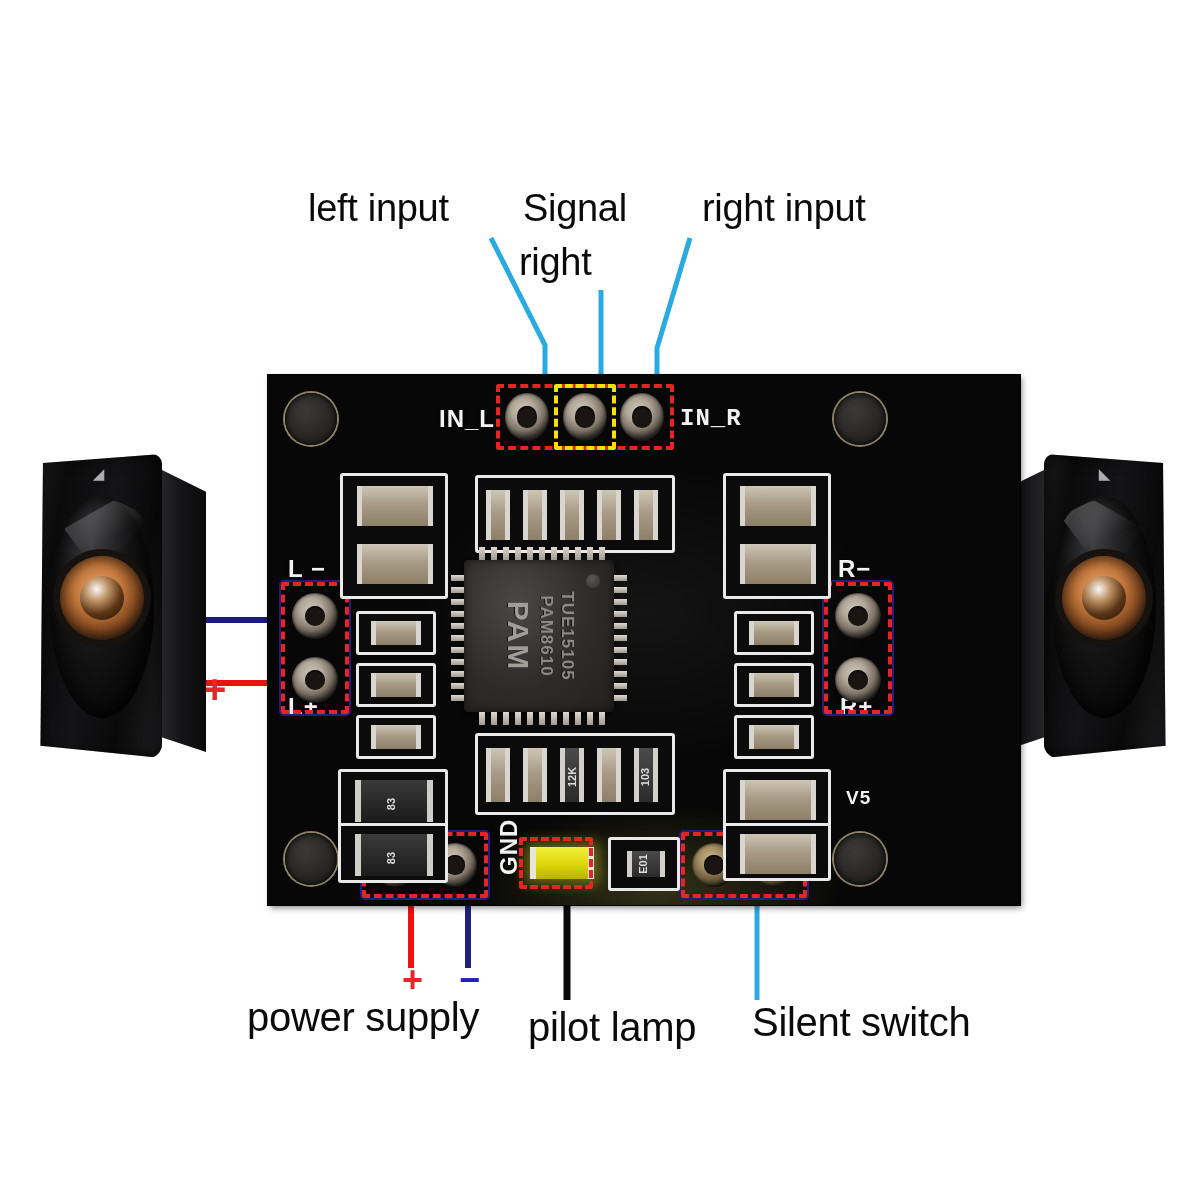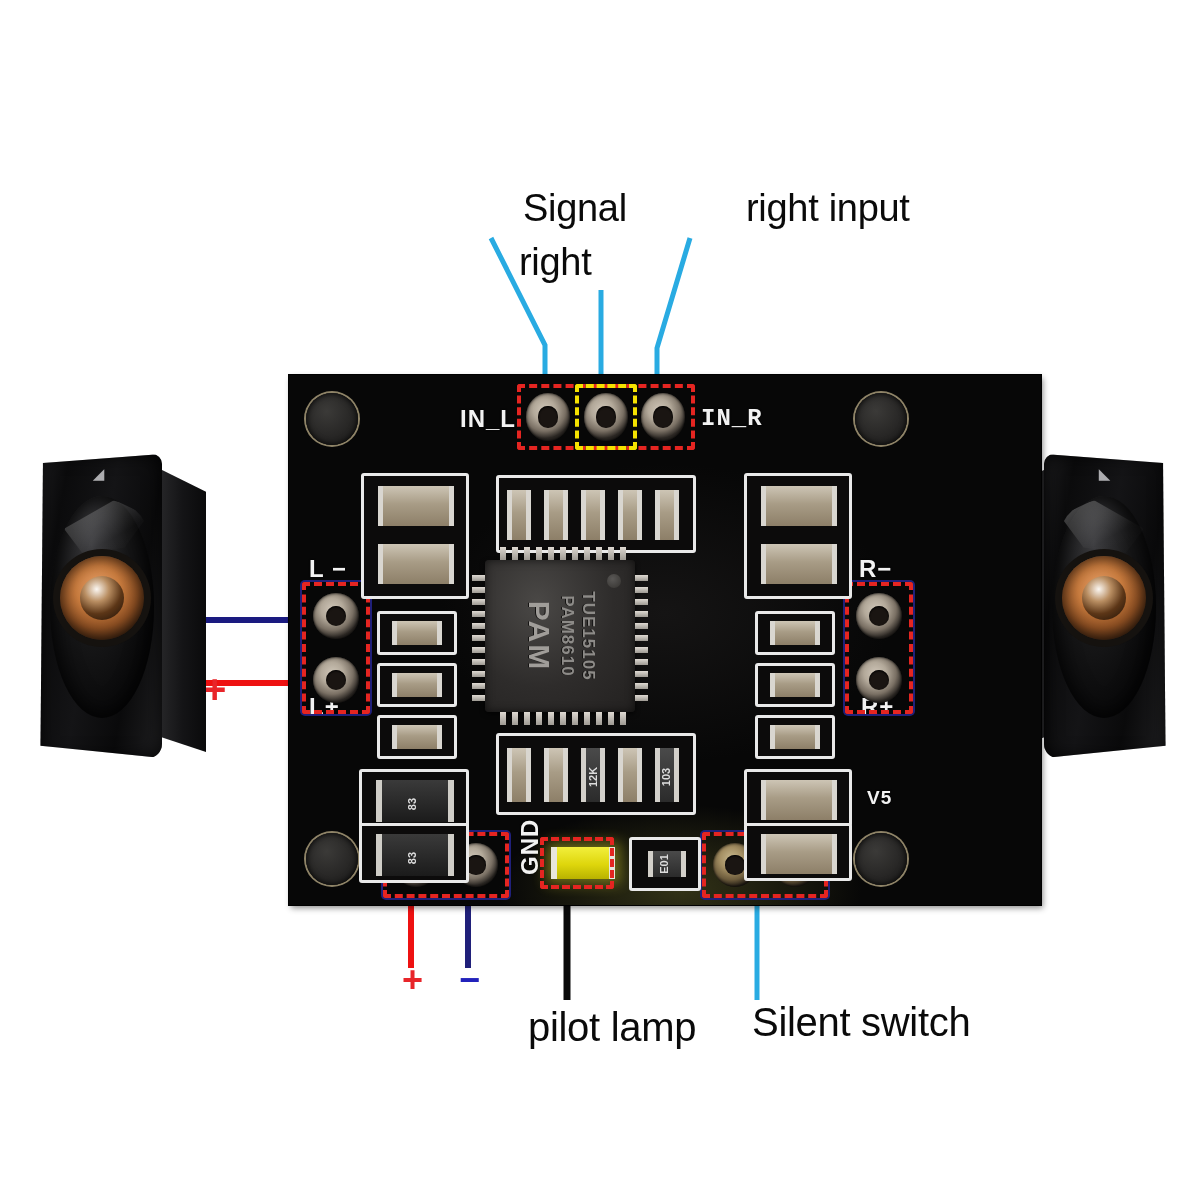--- a/index.html
+++ b/index.html
@@ -13,21 +13,21 @@
   .calloutText.c{text-align:center;}
 
   .sign{position:absolute;font-size:36px;font-weight:700;line-height:1;}
   .sign.plus{color:#e8252a;}
   .sign.minus{color:#2222bb;}
 
   
   #wires{position:absolute;left:0;top:0;width:1200px;height:1200px;pointer-events:none;}
 
   
-  #pcb{position:absolute;left:289px;top:375px;width:752px;height:530px;
+  #pcb{position:absolute;left:268px;top:375px;width:752px;height:530px;
        background:#0b0a0a;
        background-image:
          radial-gradient(ellipse 260px 120px at 52% 97%, rgba(150,150,60,.30), rgba(0,0,0,0) 70%),
          radial-gradient(ellipse 300px 200px at 50% 45%, #151414, #070707 75%);
        box-shadow:0 0 0 1px #000, 2px 3px 6px rgba(0,0,0,.45);}
 
   .hole{position:absolute;width:52px;height:52px;border-radius:50%;
         background:radial-gradient(circle at 40% 35%, #3b3a38, #262524 60%, #1b1a19);
         box-shadow:0 0 0 2px #8e8367, inset 0 0 6px #000;}
 
@@ -128,27 +128,29 @@
     <polyline points="880,683 1012,683" fill="none" stroke="#EE1111" stroke-width="6"></polyline>
 
     <polyline points="411,878 411,968" fill="none" stroke="#EE1111" stroke-width="6"></polyline>
     <polyline points="468,878 468,968" fill="none" stroke="#20207A" stroke-width="6"></polyline>
 
     <polyline points="567,885 567,1000" fill="none" stroke="#0A0A0A" stroke-width="7"></polyline>
 
     <polyline points="757,885 757,1000" fill="none" stroke="#29ABE2" stroke-width="5"></polyline>
   </svg>
 
+  <div class="calloutText" style="left:308px;top:186px;">left input</div>
   <div class="calloutText c" style="left:523px;top:186px;">Signal</div>
   <div class="calloutText c" style="left:519px;top:240px;">right</div>
-  <div class="calloutText" style="left:746px;top:186px;">right input</div>
+  <div class="calloutText" style="left:702px;top:186px;">right input</div>
 
   <div class="sign plus" style="left:402px;top:962px;">+</div>
   <div class="sign minus" style="left:459px;top:962px;">−</div>
 
+  <div class="calloutText" style="left:247px;top:995px;font-size:40px;">power supply</div>
   <div class="calloutText" style="left:528px;top:1005px;font-size:40px;">pilot lamp</div>
   <div class="calloutText" style="left:752px;top:1000px;font-size:40px;">Silent switch</div>
 
   <div class="sign plus" style="left:203px;top:669px;font-size:40px;">+</div>
   <div class="sign plus" style="left:979px;top:669px;font-size:40px;">+</div>
 
   <div class="speaker" style="left:28px;top:448px;width:178px;height:318px;">
     <div class="spk-body">
       <div class="spk-side" style="left:126px;top:18px;width:52px;height:286px;
            clip-path:polygon(0 0,100% 9%,100% 100%,0 94%);"></div>

